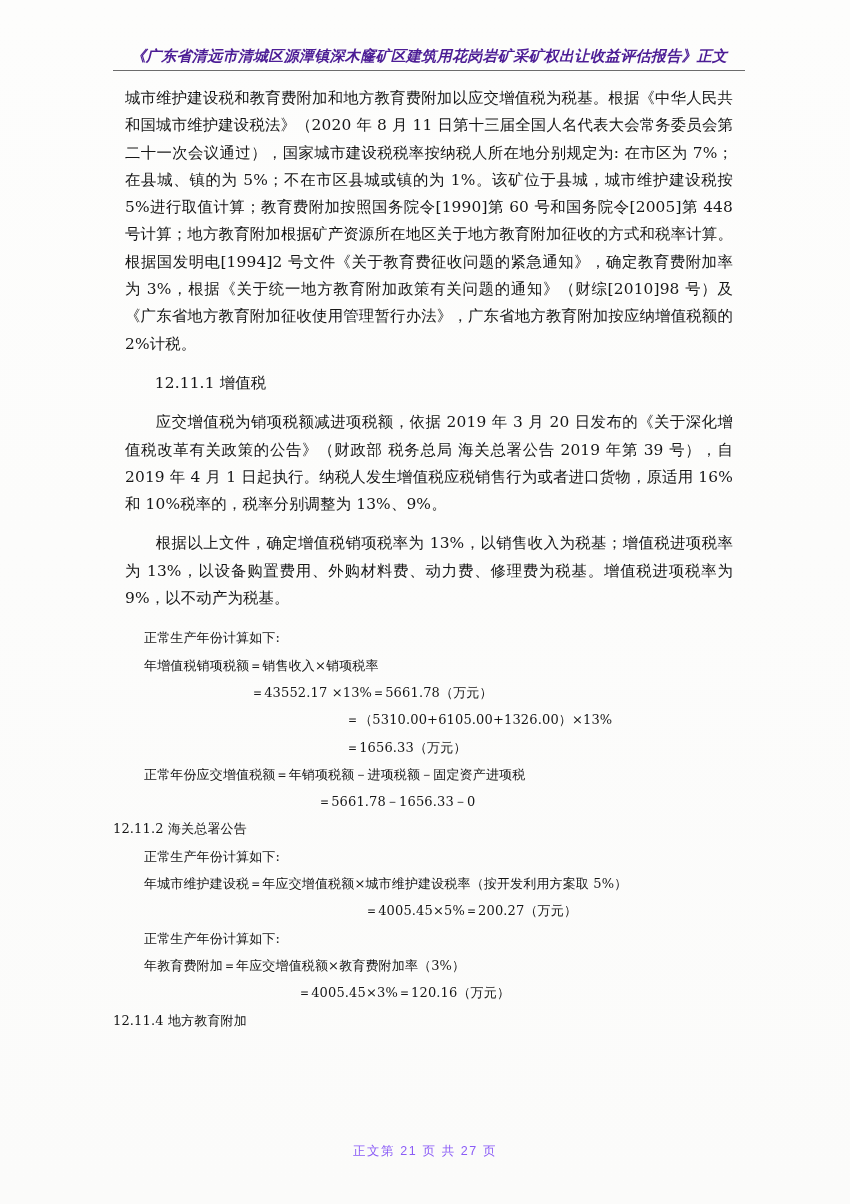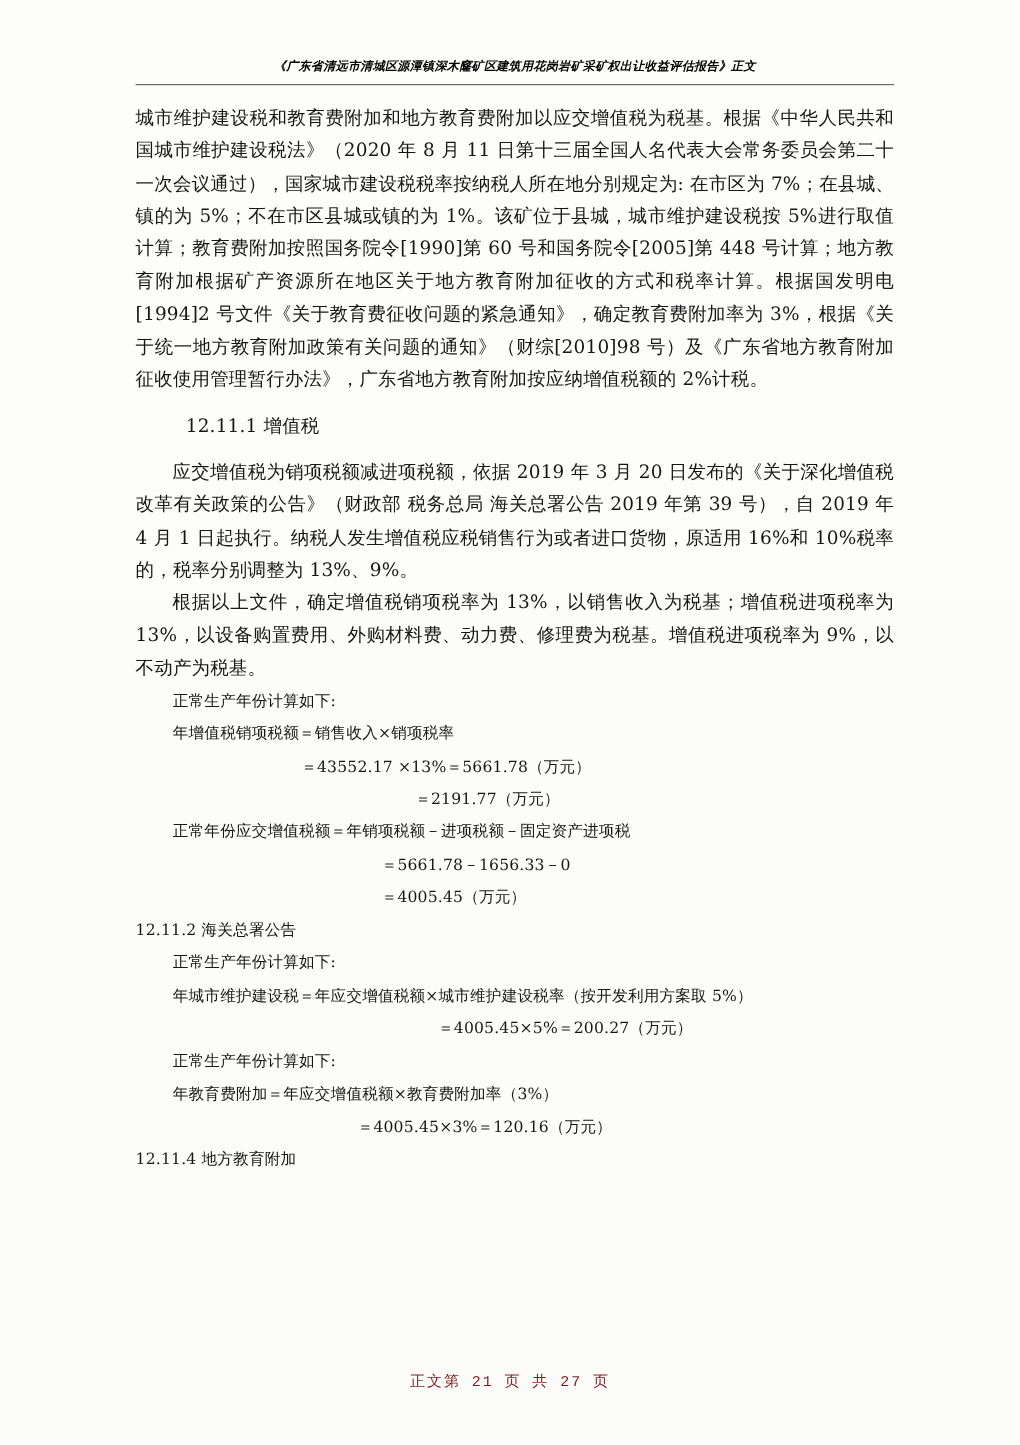--- a/index.html
+++ b/index.html
@@ -34,41 +34,41 @@
     padding: 0 105px 0 113px;
   }
 
   
   .header {
     padding-top: 46px;
     text-align: center;
   }
   .header-title {
     font-family: "DejaVu Serif", "Liberation Serif", serif;
-    font-size: 10px;
+    font-size: 15px;
     font-style: italic;
     font-weight: 700;
-    color: #000000;
+    color: #4c1d95;
     letter-spacing: 0.3px;
     line-height: 20px;
     white-space: nowrap;
   }
   .header-rule {
     margin-top: 4px;
     border: 0;
     border-top: 1.1px solid #6c6c6c;
     width: 100%;
   }
 
   
   .body-block {
     margin-top: 14px;
   }
   p.para {
-    margin: 0;
+    margin: 12px;
     font-size: 15.4px;
     line-height: 27.3px;
     color: #161616;
     text-align: justify;
     text-justify: inter-ideograph;
     letter-spacing: 0.15px;
   }
   p.para.indent {
     text-indent: 2em;
   }
@@ -98,23 +98,23 @@
   
   .footer {
     position: absolute;
     left: 0;
     right: 0;
     bottom: 44px;
     text-align: center;
   }
   .footer-text {
     font-size: 12.5px;
-    color: #7f1d1d;
+    color: #8b5cf6;
     letter-spacing: 1.6px;
-    font-family: Liberation Mono, monospace;
+    font-family: Liberation Sans, sans-serif;
   }
 </style>
 </head>
 <body>
 
 <div class="page">
   <div class="paper-tint"></div>
 
   <div class="content">
 
@@ -133,28 +133,28 @@
 
       <p class="para indent">根据以上文件，确定增值税销项税率为 13%，以销售收入为税基；增值税进项税率为 13%，以设备购置费用、外购材料费、动力费、修理费为税基。增值税进项税率为 9%，以不动产为税基。</p>
 
       <p class="line ind-1">正常生产年份计算如下:</p>
 
       <p class="line ind-1">年增值税销项税额＝销售收入×销项税率</p>
 
       <p class="line ind-2">＝43552.17 ×13%＝5661.78（万元）</p>
 
 
+      <p class="line ind-4">＝（5310.00+6105.00+1326.00）×13%</p>
 
-      <p class="line ind-4">＝2191.77（万元）</p>
+      <p class="line ind-4">＝1656.33（万元）</p>
 
       <p class="line ind-1">正常年份应交增值税额＝年销项税额－进项税额－固定资产进项税</p>
 
       <p class="line ind-5">＝5661.78－1656.33－0</p>
 
-      <p class="line ind-5">＝4005.45（万元）</p>
 
       <p class="line">12.11.2 海关总署公告</p>
 
       <p class="line ind-1">正常生产年份计算如下:</p>
 
       <p class="line ind-1">年城市维护建设税＝年应交增值税额×城市维护建设税率（按开发利用方案取 5%）</p>
 
       <p class="line ind-6">＝4005.45×5%＝200.27（万元）</p>
 
 

